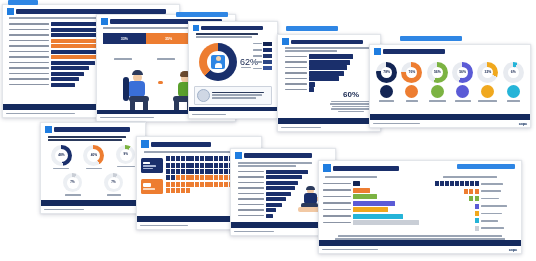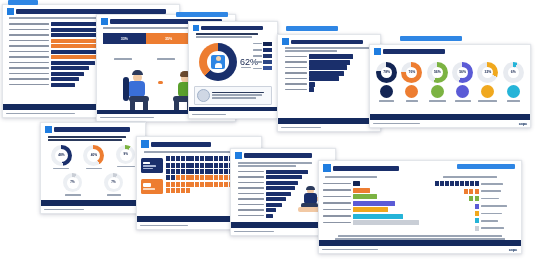--- a/index.html
+++ b/index.html
@@ -306,20 +306,30 @@
             <span class="hbar" style="width:6px;background:#1a2f6b;height:5px;"></span>
             <span class="hbval" title="22%"></span>
           </div>
         <div class="hbrow">
             <span class="hblab" style="width:22px;"></span>
             <span class="hbar" style="width:5px;background:#1a2f6b;height:5px;"></span>
             <span class="hbval" title="18%"></span>
           </div>
       </div>
 
+      <div style="position:absolute;right:6px;bottom:6px;width:46px;text-align:center;">
+        <div style="font-size:8px;font-weight:bold;color:#16264f;line-height:1;">60%</div>
+        <div style="display:flex;flex-direction:column;align-items:center;gap:1px;margin-top:1.5px;">
+          <span class="tl" style="height:1.5px;width:40px;" title="の管理者が人材の定着に課題を感じており、教育やナレッジ共有の仕組みづくりが求められています。"></span>
+          <span class="tl" style="height:1.5px;width:42px;"></span>
+          <span class="tl" style="height:1.5px;width:38px;"></span>
+          <span class="tl" style="height:1.5px;width:40px;"></span>
+          <span class="tl" style="height:1.5px;width:26px;"></span>
+        </div>
+      </div>
     </div>
     <div class="s-foot"></div>
     <div class="s-sub">
         <span class="tl"></span>
       </div>
   </div>
   <div class="blue-tag" style="left:286px;top:26px;width:52px;height:5px;"></div>
 
   <div class="slide" style="left:369px;top:44px;width:162px;height:84px;">
     <div class="slide-inner">

